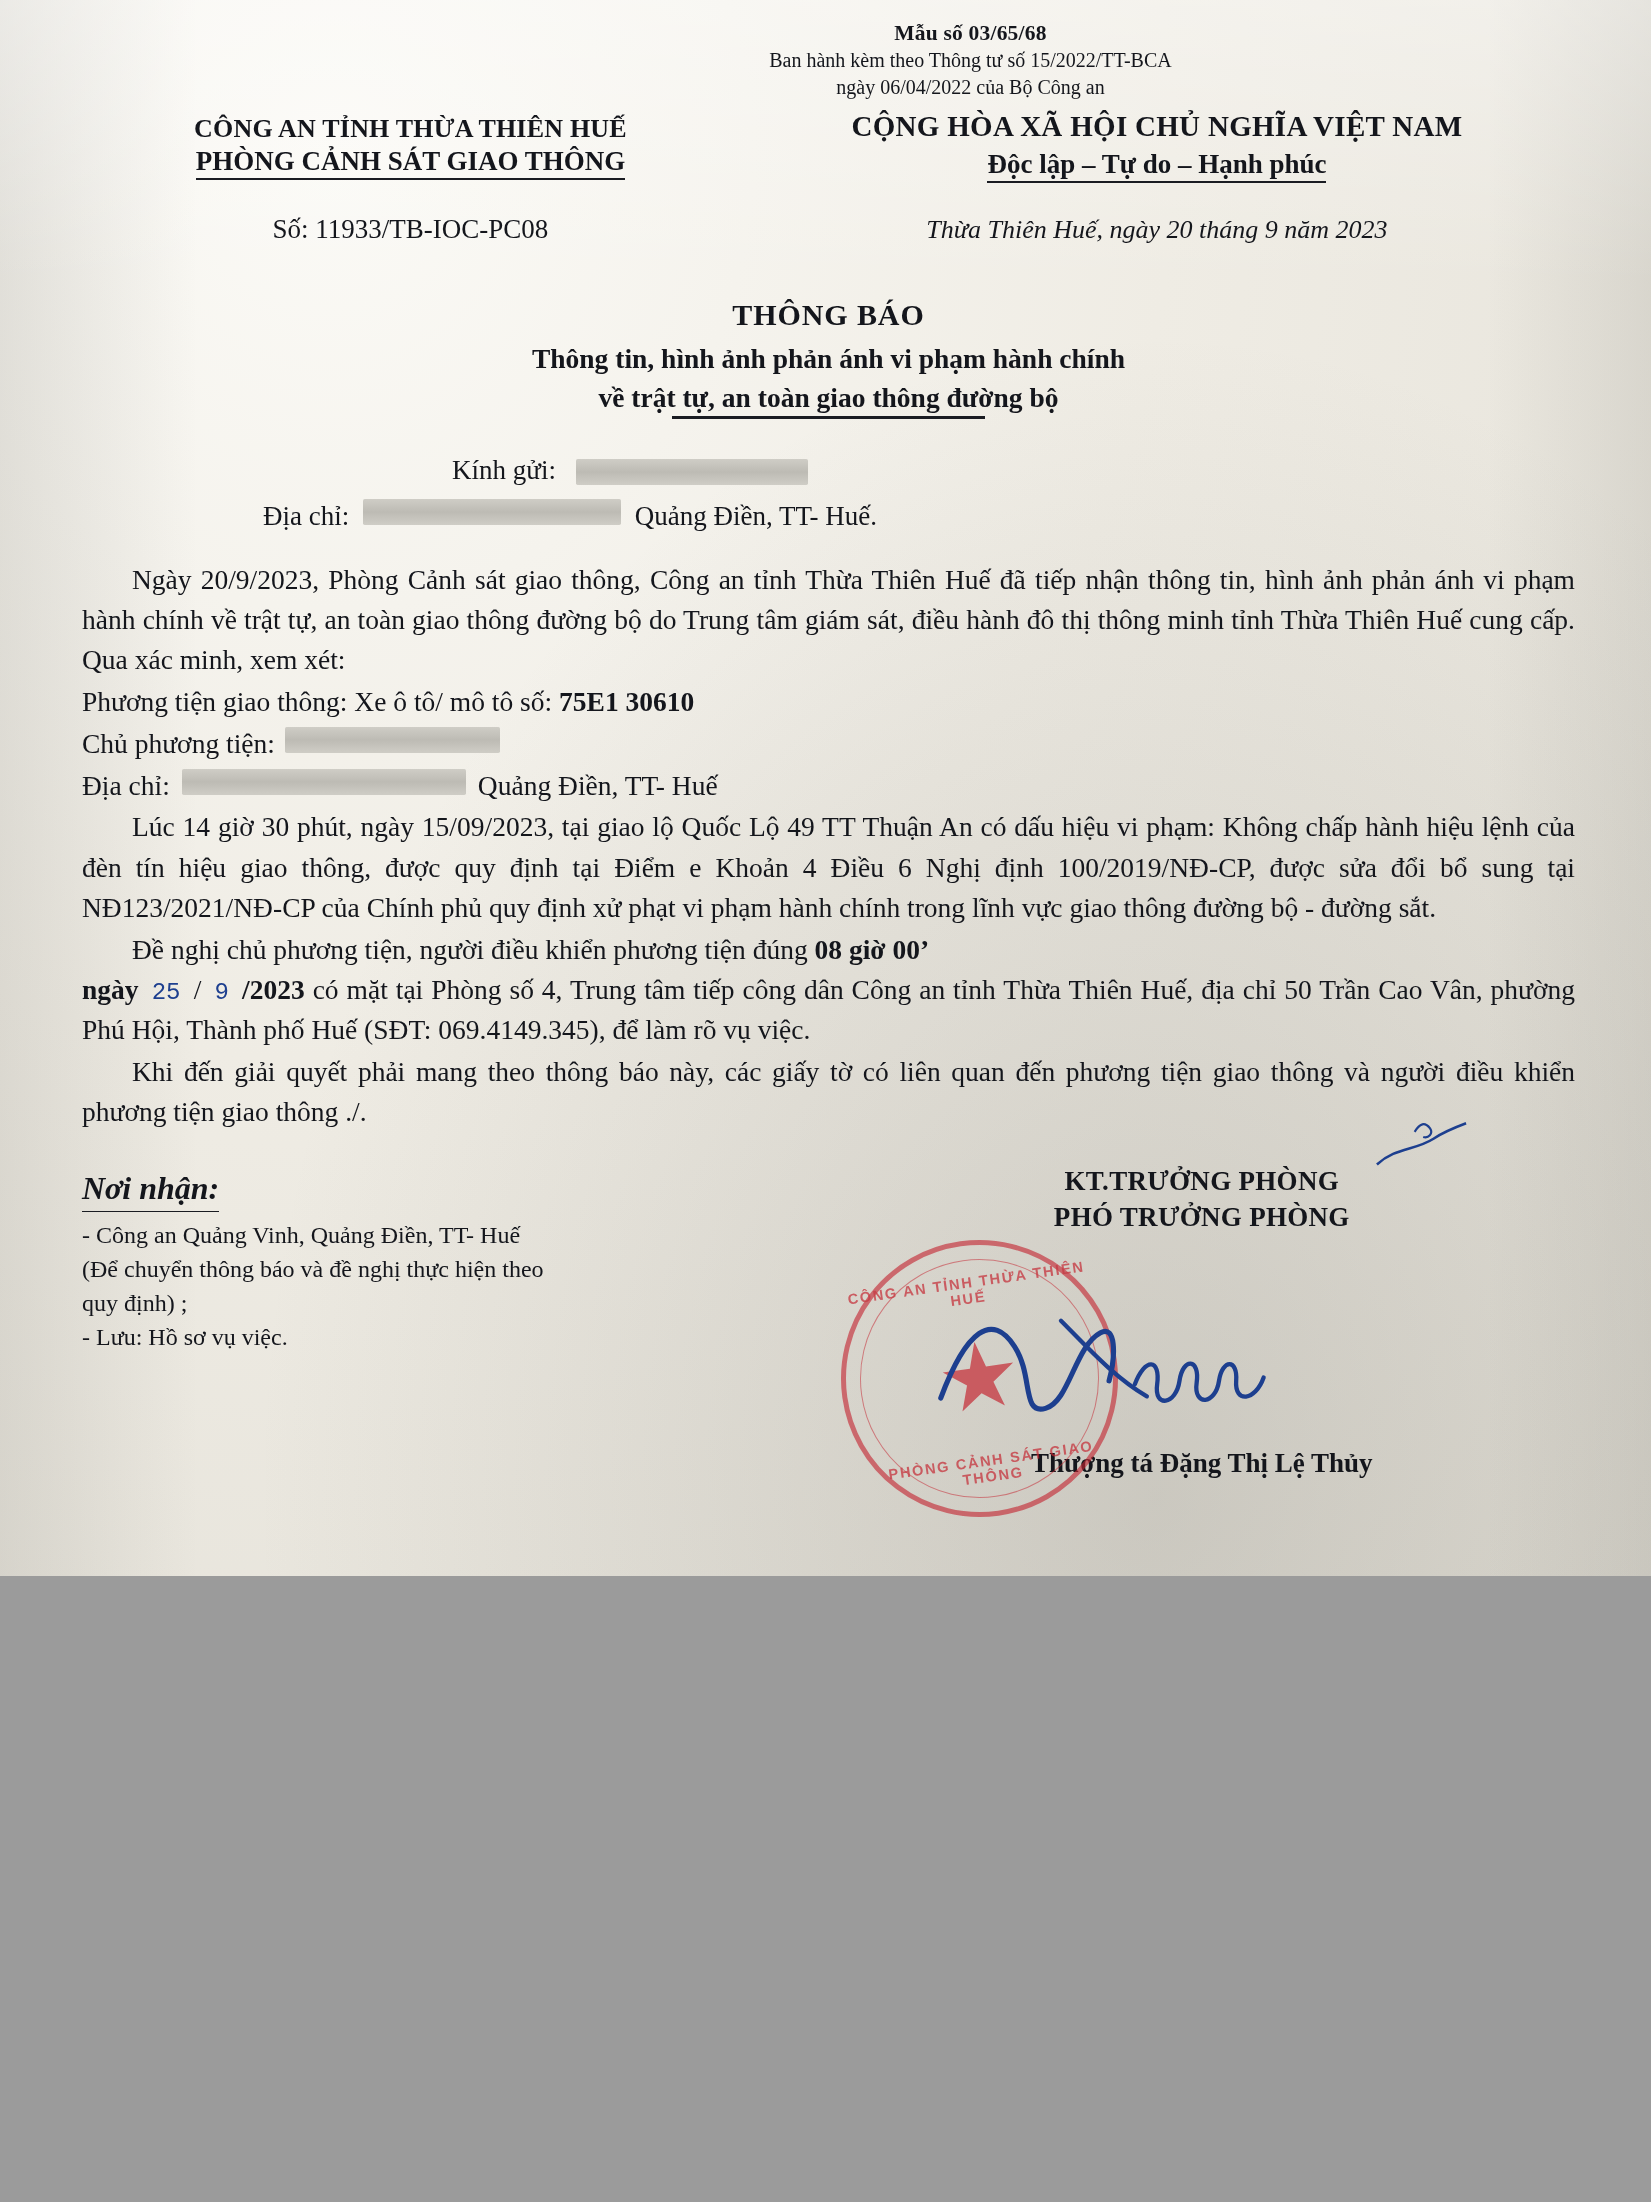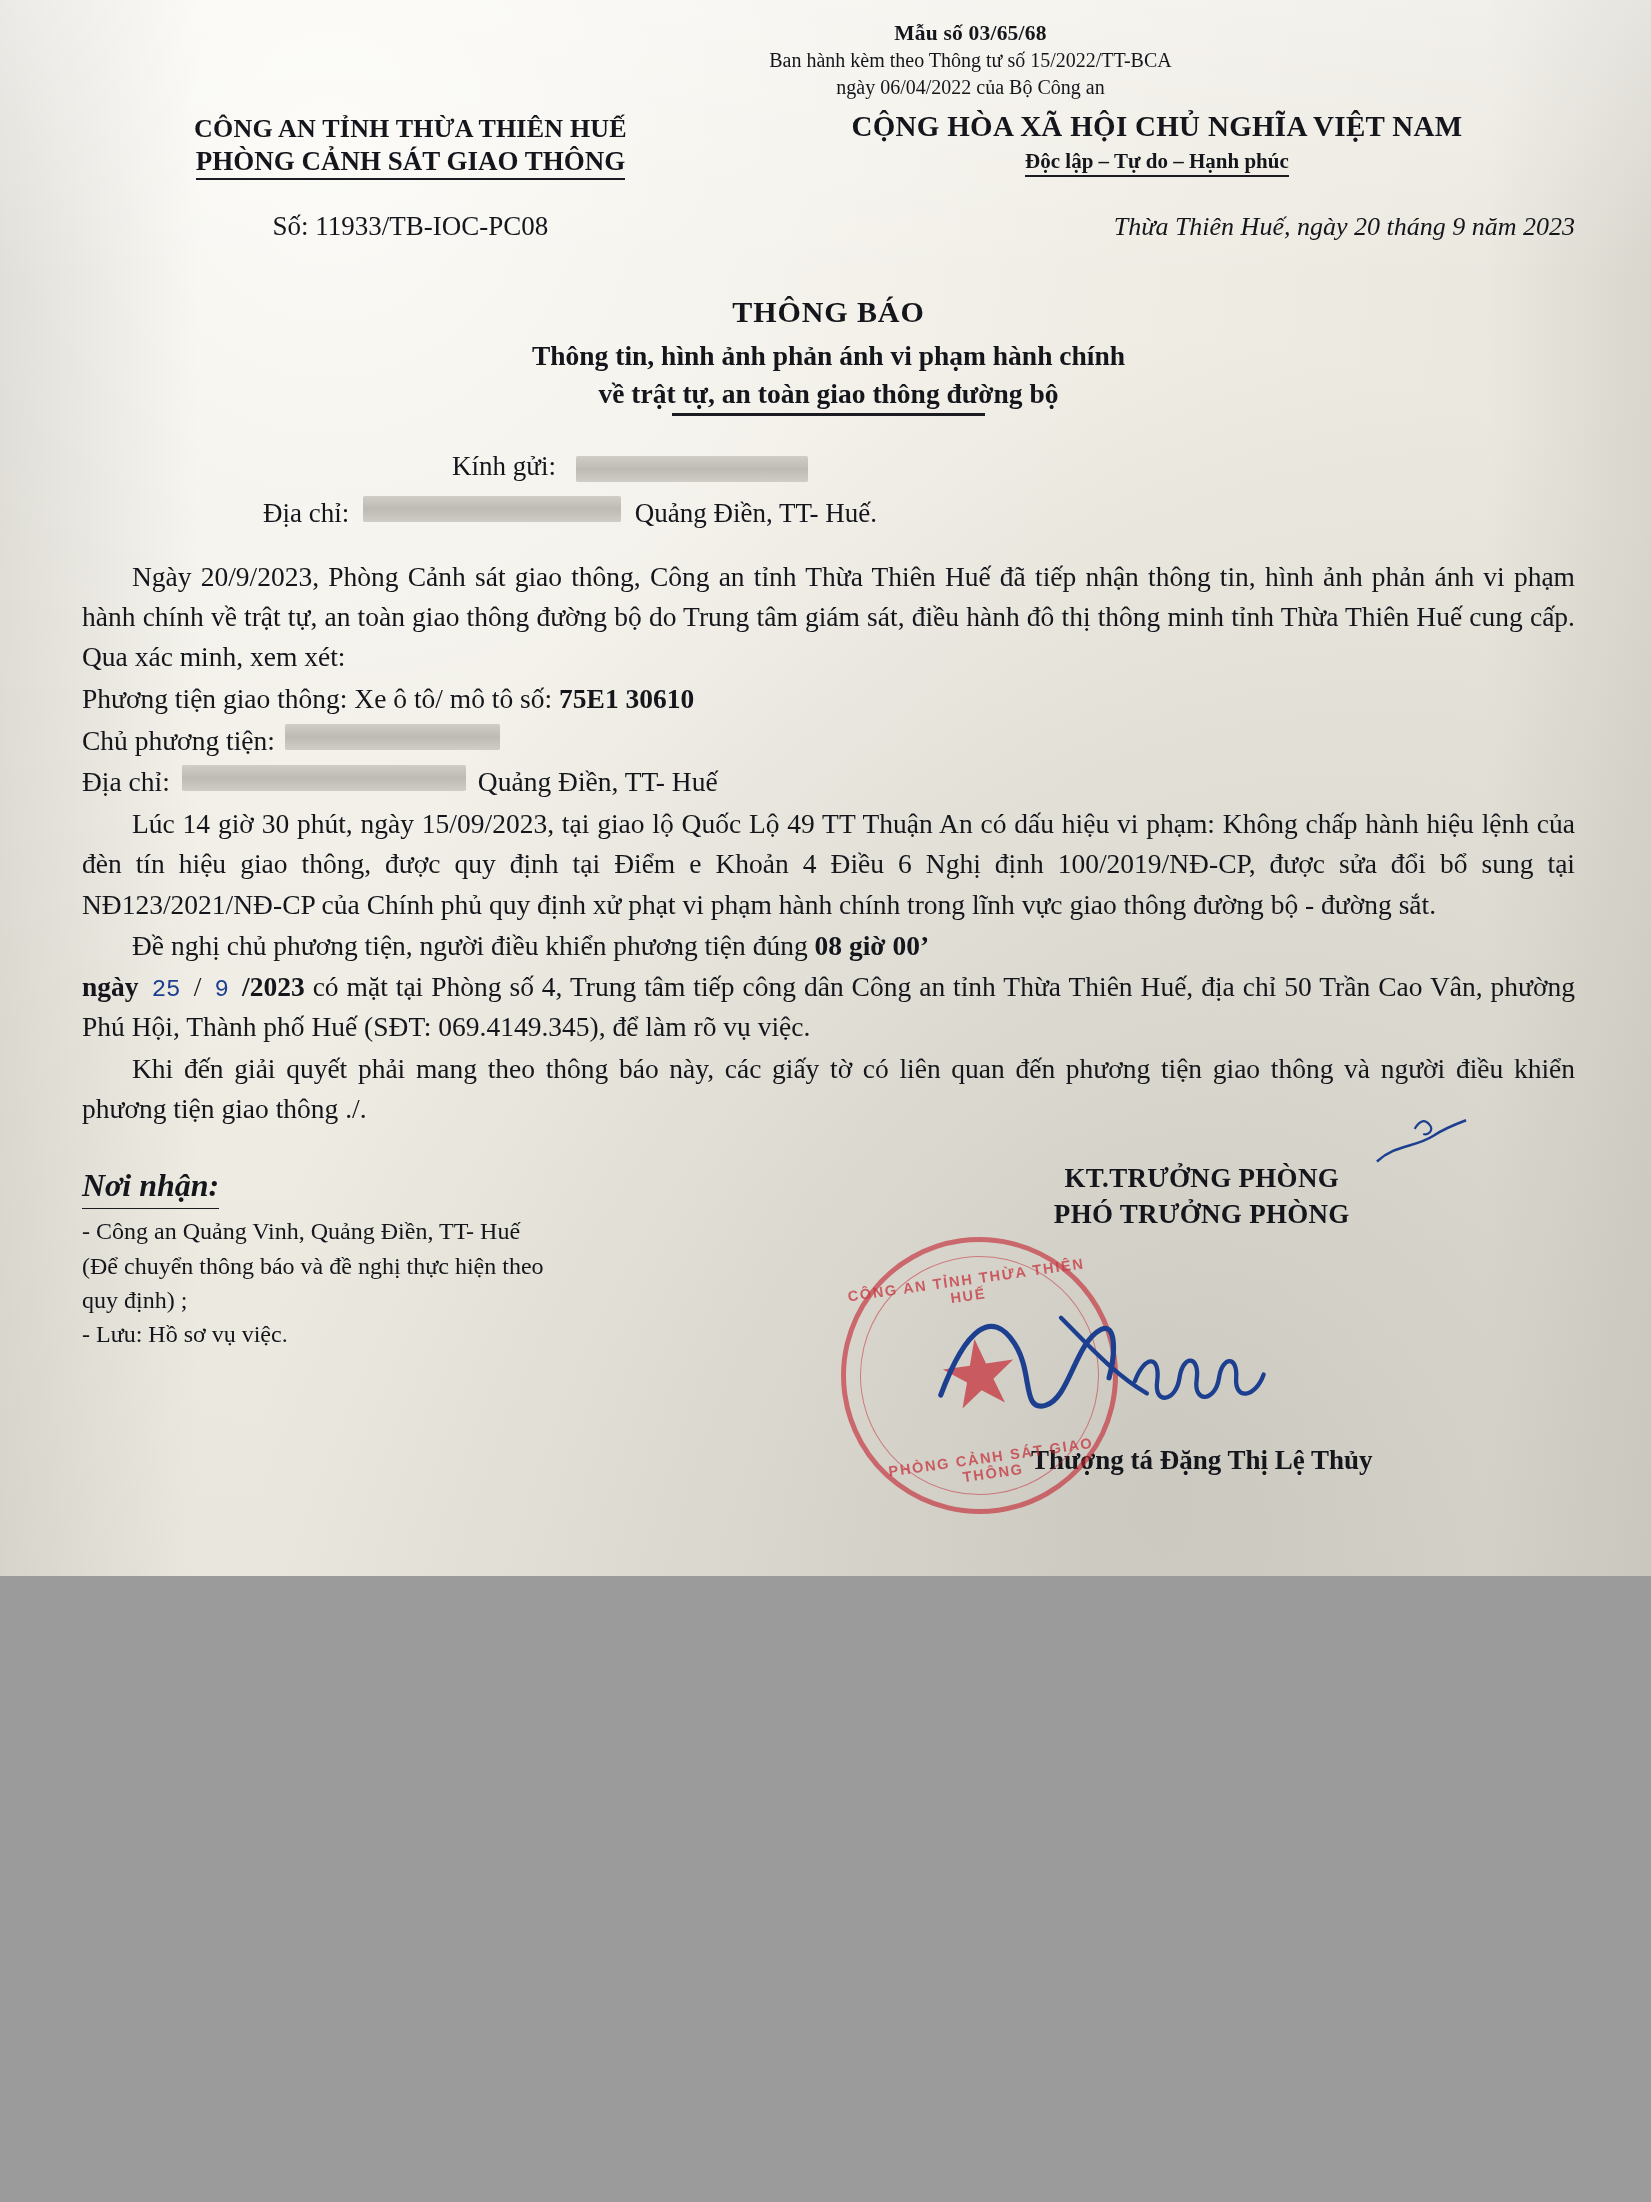--- a/index.html
+++ b/index.html
@@ -88,42 +88,42 @@
     margin-top: 1.7px;
     white-space: nowrap;
   }
   .nation1 {
     font-size: 29px;
     font-weight: bold;
     letter-spacing: 0.3px;
     white-space: nowrap;
   }
   .nation2 {
-    font-size: 21px;
+    font-size: 27px;
     font-weight: bold;
     display: inline-block;
     border-bottom: 2.6px solid #1a1c22;
     padding-bottom: 1.7px;
     margin-top: 5.2px;
     white-space: nowrap;
   }
 
   .sub-row {
     display: flex;
     align-items: baseline;
     margin-top: 31px;
   }
   .doc-no {
     width: 44%;
     text-align: center;
     font-size: 27px;
   }
   .place-date {
     width: 56%;
-    text-align: right;
+    text-align: center;
     font-size: 26px;
     font-style: italic;
   }
 
   
   .title-block {
     text-align: center;
     margin-top: 53px;
   }
   .title-main {

